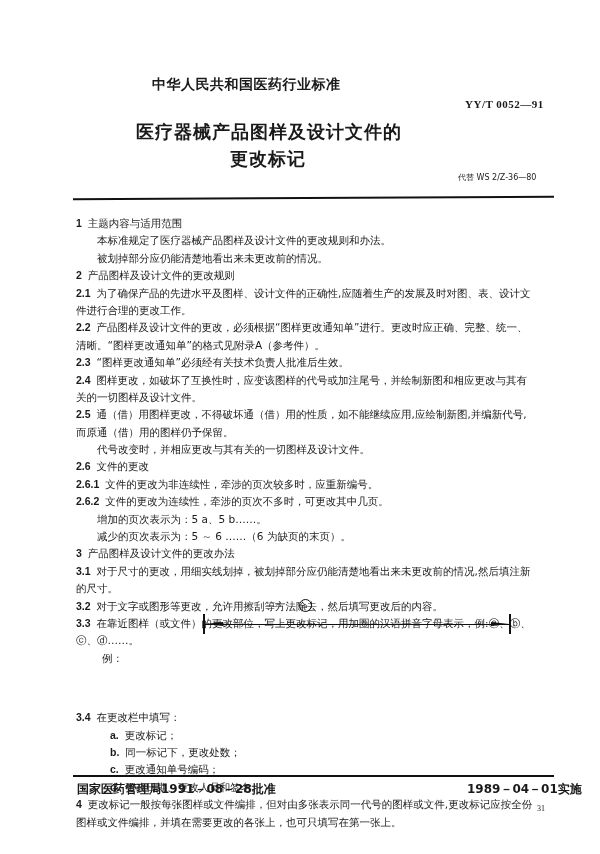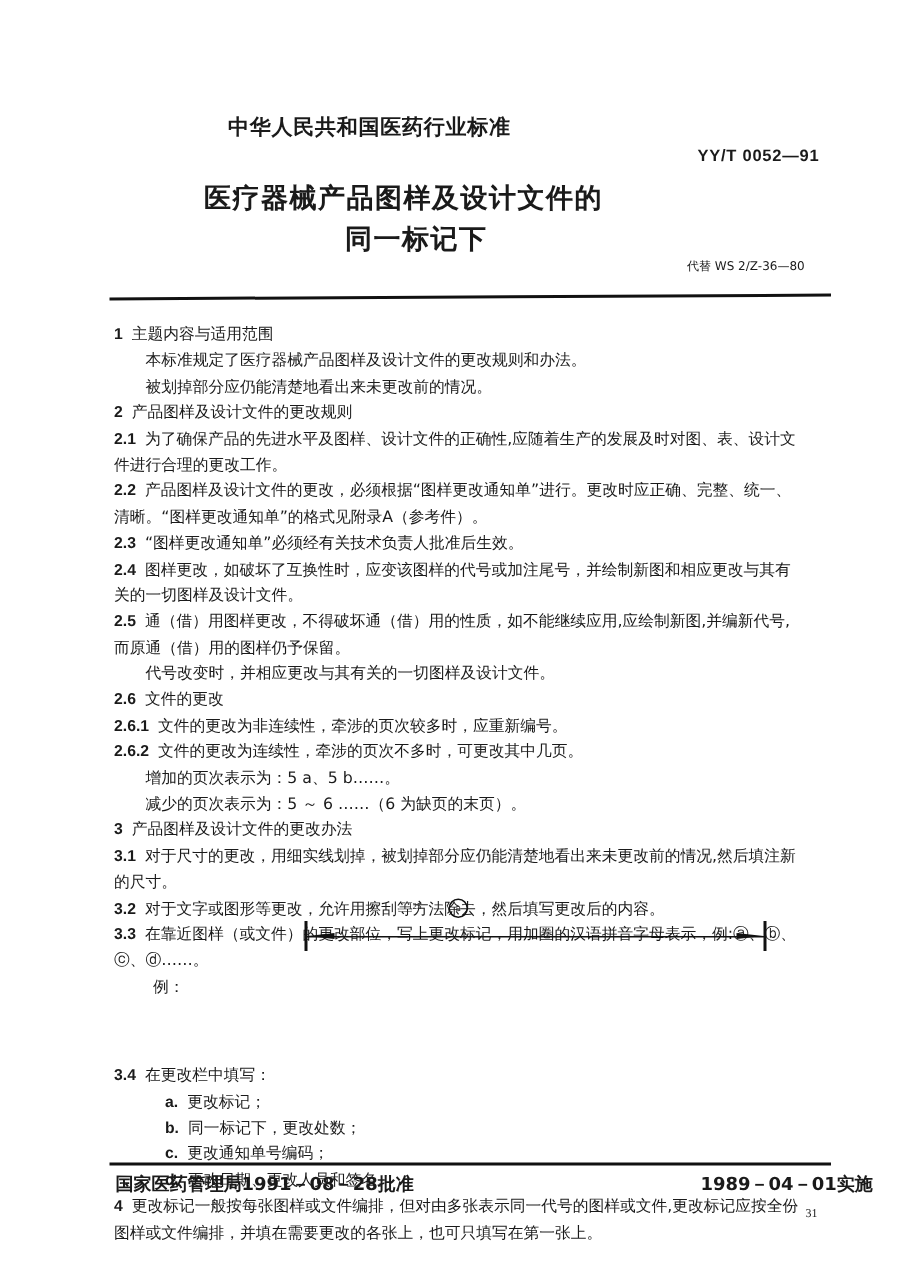--- a/index.html
+++ b/index.html
@@ -2,21 +2,21 @@
 <html><head>
   <meta charset="utf-8">
   <style>
     html, body { margin: 0; padding: 0; }
     body {
       width: 600px; height: 854px; background: #ffffff; position: relative; overflow: hidden;
       font-family: "DejaVu Sans", "Liberation Sans", sans-serif; color: #1a1a1a;
     }
     .abs { position: absolute; white-space: nowrap; }
     .std-org { left: 152px; top: 76px; font-size: 14px; font-weight: bold; letter-spacing: 0.5px; }
-    .std-code { left: 465px; top: 98px; font-size: 11px; font-weight: bold; font-family: Liberation Sans, sans-serif; letter-spacing: 0.5px; }
+    .std-code { left: 465px; top: 98px; font-size: 11px; font-weight: bold; font-family: Liberation Serif, serif; letter-spacing: 0.5px; }
     .title1 { left: 136px; top: 120px; font-size: 18px; font-weight: bold; letter-spacing: 1px; }
     .title2 { left: 230px; top: 147px; font-size: 18px; font-weight: bold; letter-spacing: 1px; }
     .replaces { left: 458px; top: 128px; font-size: 8px; margin-top: 44px; }
     .rule-top { left: 73px; top: 197px; width: 481px; height: 2px; background: #111; transform: rotate(-0.3deg); }
     .body-text { position: absolute; left: 76px; top: 215px; width: 482px; font-size: 10.5px; line-height: 17.4px; }
     .line { white-space: nowrap; height: 17.4px; }
     .indent { padding-left: 21px; }
     .indent2 { padding-left: 34px; }
     .num { font-weight: bold; font-family: "Liberation Sans", sans-serif; margin-right: 6px; }
     .diagram { position: absolute; left: 190px; top: 596px; width: 150px; height: 40px; }
@@ -31,21 +31,21 @@
     .footer-left { left: 77px; top: 781px; font-size: 12px; font-weight: bold; }
     .footer-right { left: 467px; top: 781px; font-size: 12px; font-weight: bold; }
     .page-num { left: 537px; top: 804px; font-size: 8px; font-family: "Liberation Serif", serif; }
   </style>
 </head>
 <body>
 
 <div class="abs std-org">中华人民共和国医药行业标准</div>
 <div class="abs std-code">YY/T 0052—91</div>
 <div class="abs title1">医疗器械产品图样及设计文件的</div>
-<div class="abs title2">同一标记下</div>
+<div class="abs title2">更改标记</div>
 <div class="abs replaces">代替 WS 2/Z-36—80</div>
 <div class="abs rule-top"></div>
 
 <div class="body-text">
   <div id="sec-before">
       <div class="line"><span class="num">1</span><span>主题内容与适用范围</span></div>
       <div class="line indent"><span>本标准规定了医疗器械产品图样及设计文件的更改规则和办法。</span></div>
       <div class="line indent"><span>被划掉部分应仍能清楚地看出来未更改前的情况。</span></div>
       <div class="line"><span class="num">2</span><span>产品图样及设计文件的更改规则</span></div>
       <div class="line"><span class="num">2.1</span><span>为了确保产品的先进水平及图样、设计文件的正确性,应随着生产的发展及时对图、表、设计文</span></div>

